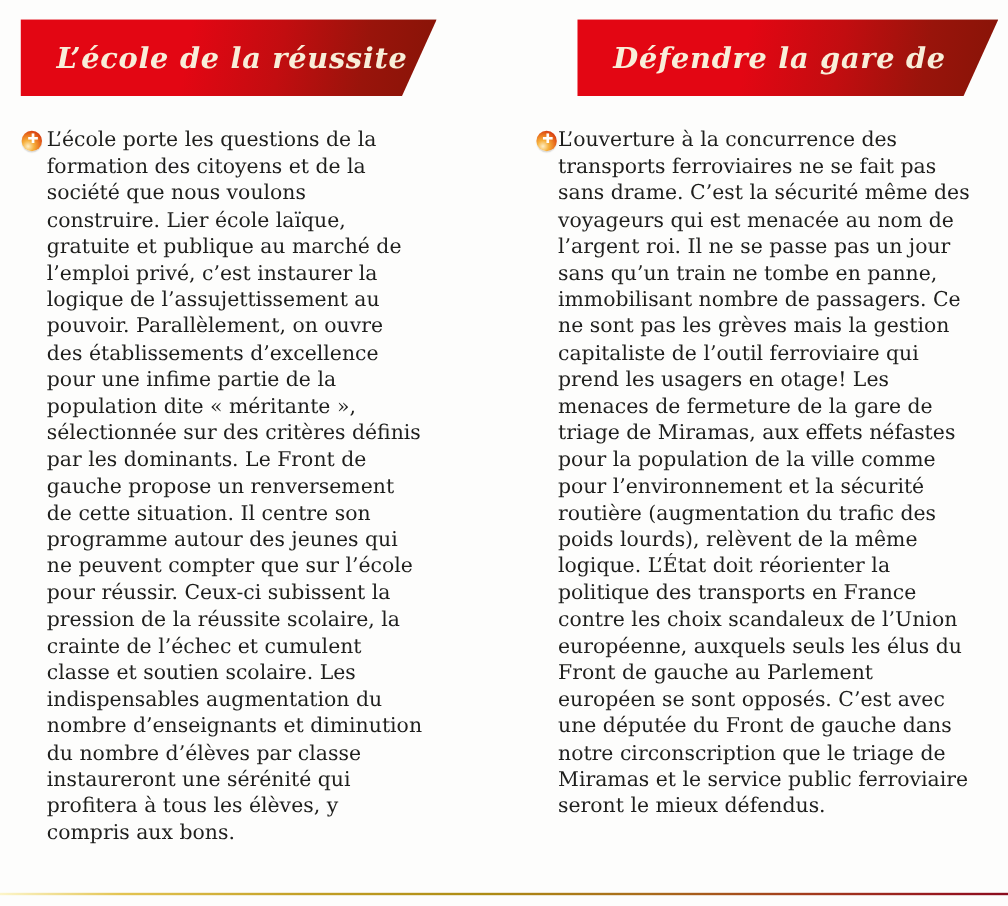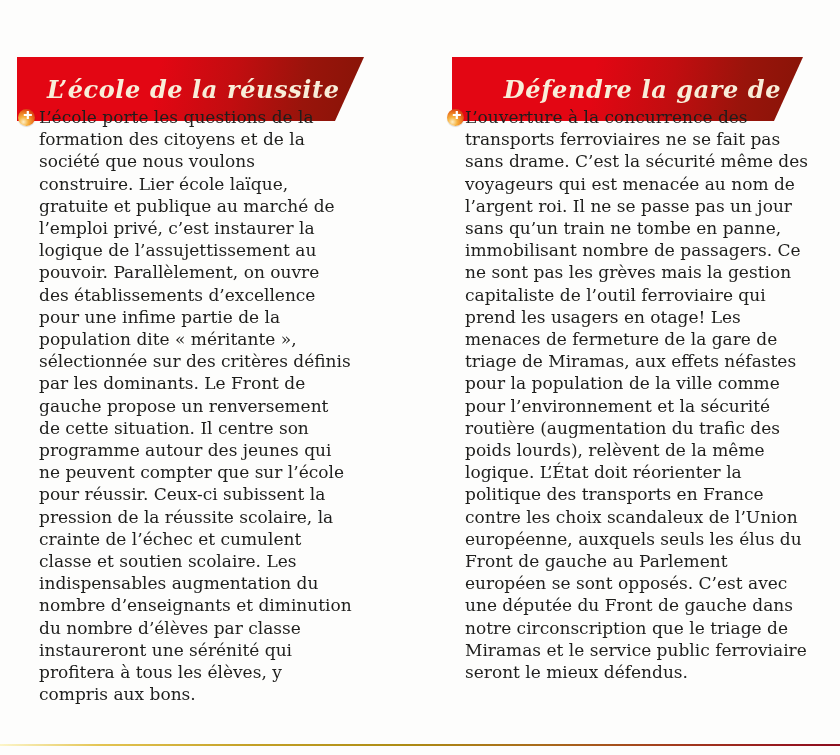--- a/index.html
+++ b/index.html
@@ -17,30 +17,29 @@
     box-sizing: border-box;
     padding-left: 30px;
     display: flex;
     flex-direction: column;
     justify-content: center;
     color: #f8eed9;
     font-style: italic;
     font-weight: bold;
     clip-path: polygon(0 0, 100% 0, calc(100% - 29px) 100%, 0 100%);
     background: linear-gradient(100deg, #e30613 0%, #e30613 40%, #c20d10 62%, #99140b 82%, #871407 100%);
-    margin-top: 41px;
   }
   .banner .bline {
     font-size: 24px;
     line-height: 27px;
     letter-spacing: 0.6px;
     white-space: nowrap;
   }
   #banner-left  { left: 17px;  width: 347px; }
-  #banner-right { left: 452px; width: 351px; align-items: center; }
+  #banner-right { left: 481px; width: 351px; }
 
   .para {
     position: absolute;
     top: 106px;
     font-size: 17px;
     line-height: 22.2px;
     color: #1e1e1c;
     padding-left: 21px;
     box-sizing: border-box;
     text-align: left;

